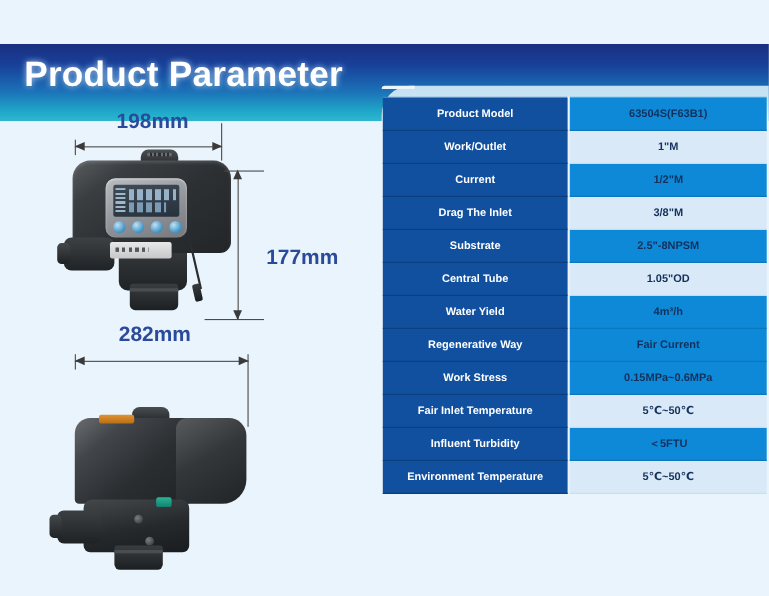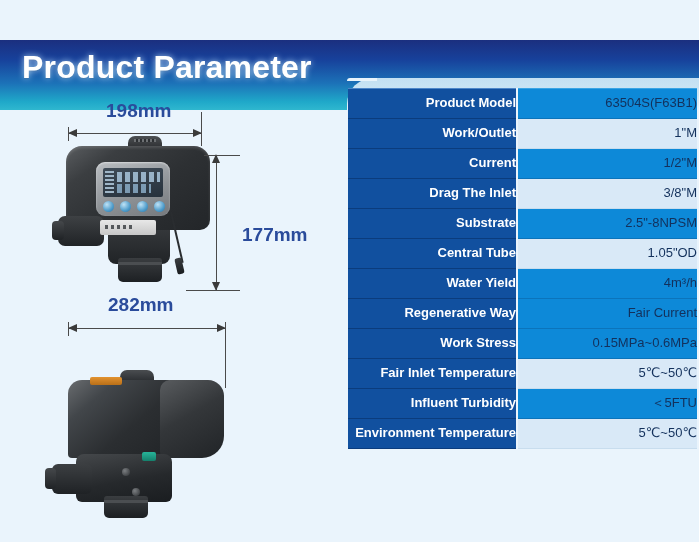--- a/index.html
+++ b/index.html
@@ -182,30 +182,30 @@
     position:absolute;width:8px;height:8px;border-radius:50%;
     background:radial-gradient(circle at 35% 35%,#7b7e81,#2b2e31);
   }
 
   
   #spec-table{
     position:absolute;left:348px;top:88px;width:349px;
     border-collapse:collapse;
   }
   #spec-table td{
-    height:29px;padding:0;text-align:right;vertical-align:middle;
-    font-size:13px;line-height:1.1;
+    height:29px;padding:0;text-align:center;vertical-align:middle;
+    font-size:10px;line-height:1.1;
   }
   td.k{
     width:168px;color:#ffffff;font-weight:bold;
     background:#11509f;
     border-top:1px solid #4d86c8;border-bottom:1px solid #0b3c7d;
     border-right:2px solid #eaf4fc;
   }
-  td.v{color:#13315c;font-weight:normal;}
+  td.v{color:#13315c;font-weight:bold;}
   tr.odd td.v{background:#0d89d8;}
   tr.even td.v{background:#d9e9f7;}
   tr.odd td.v{border-top:1px solid #39a4e4;border-bottom:1px solid #0b74bb;}
   tr.even td.v{border-top:1px solid #e9f3fb;border-bottom:1px solid #c8ddee;}
 </style>
 </head>
 <body>
 
 <div id="banner">
   <div id="banner-right"></div>

